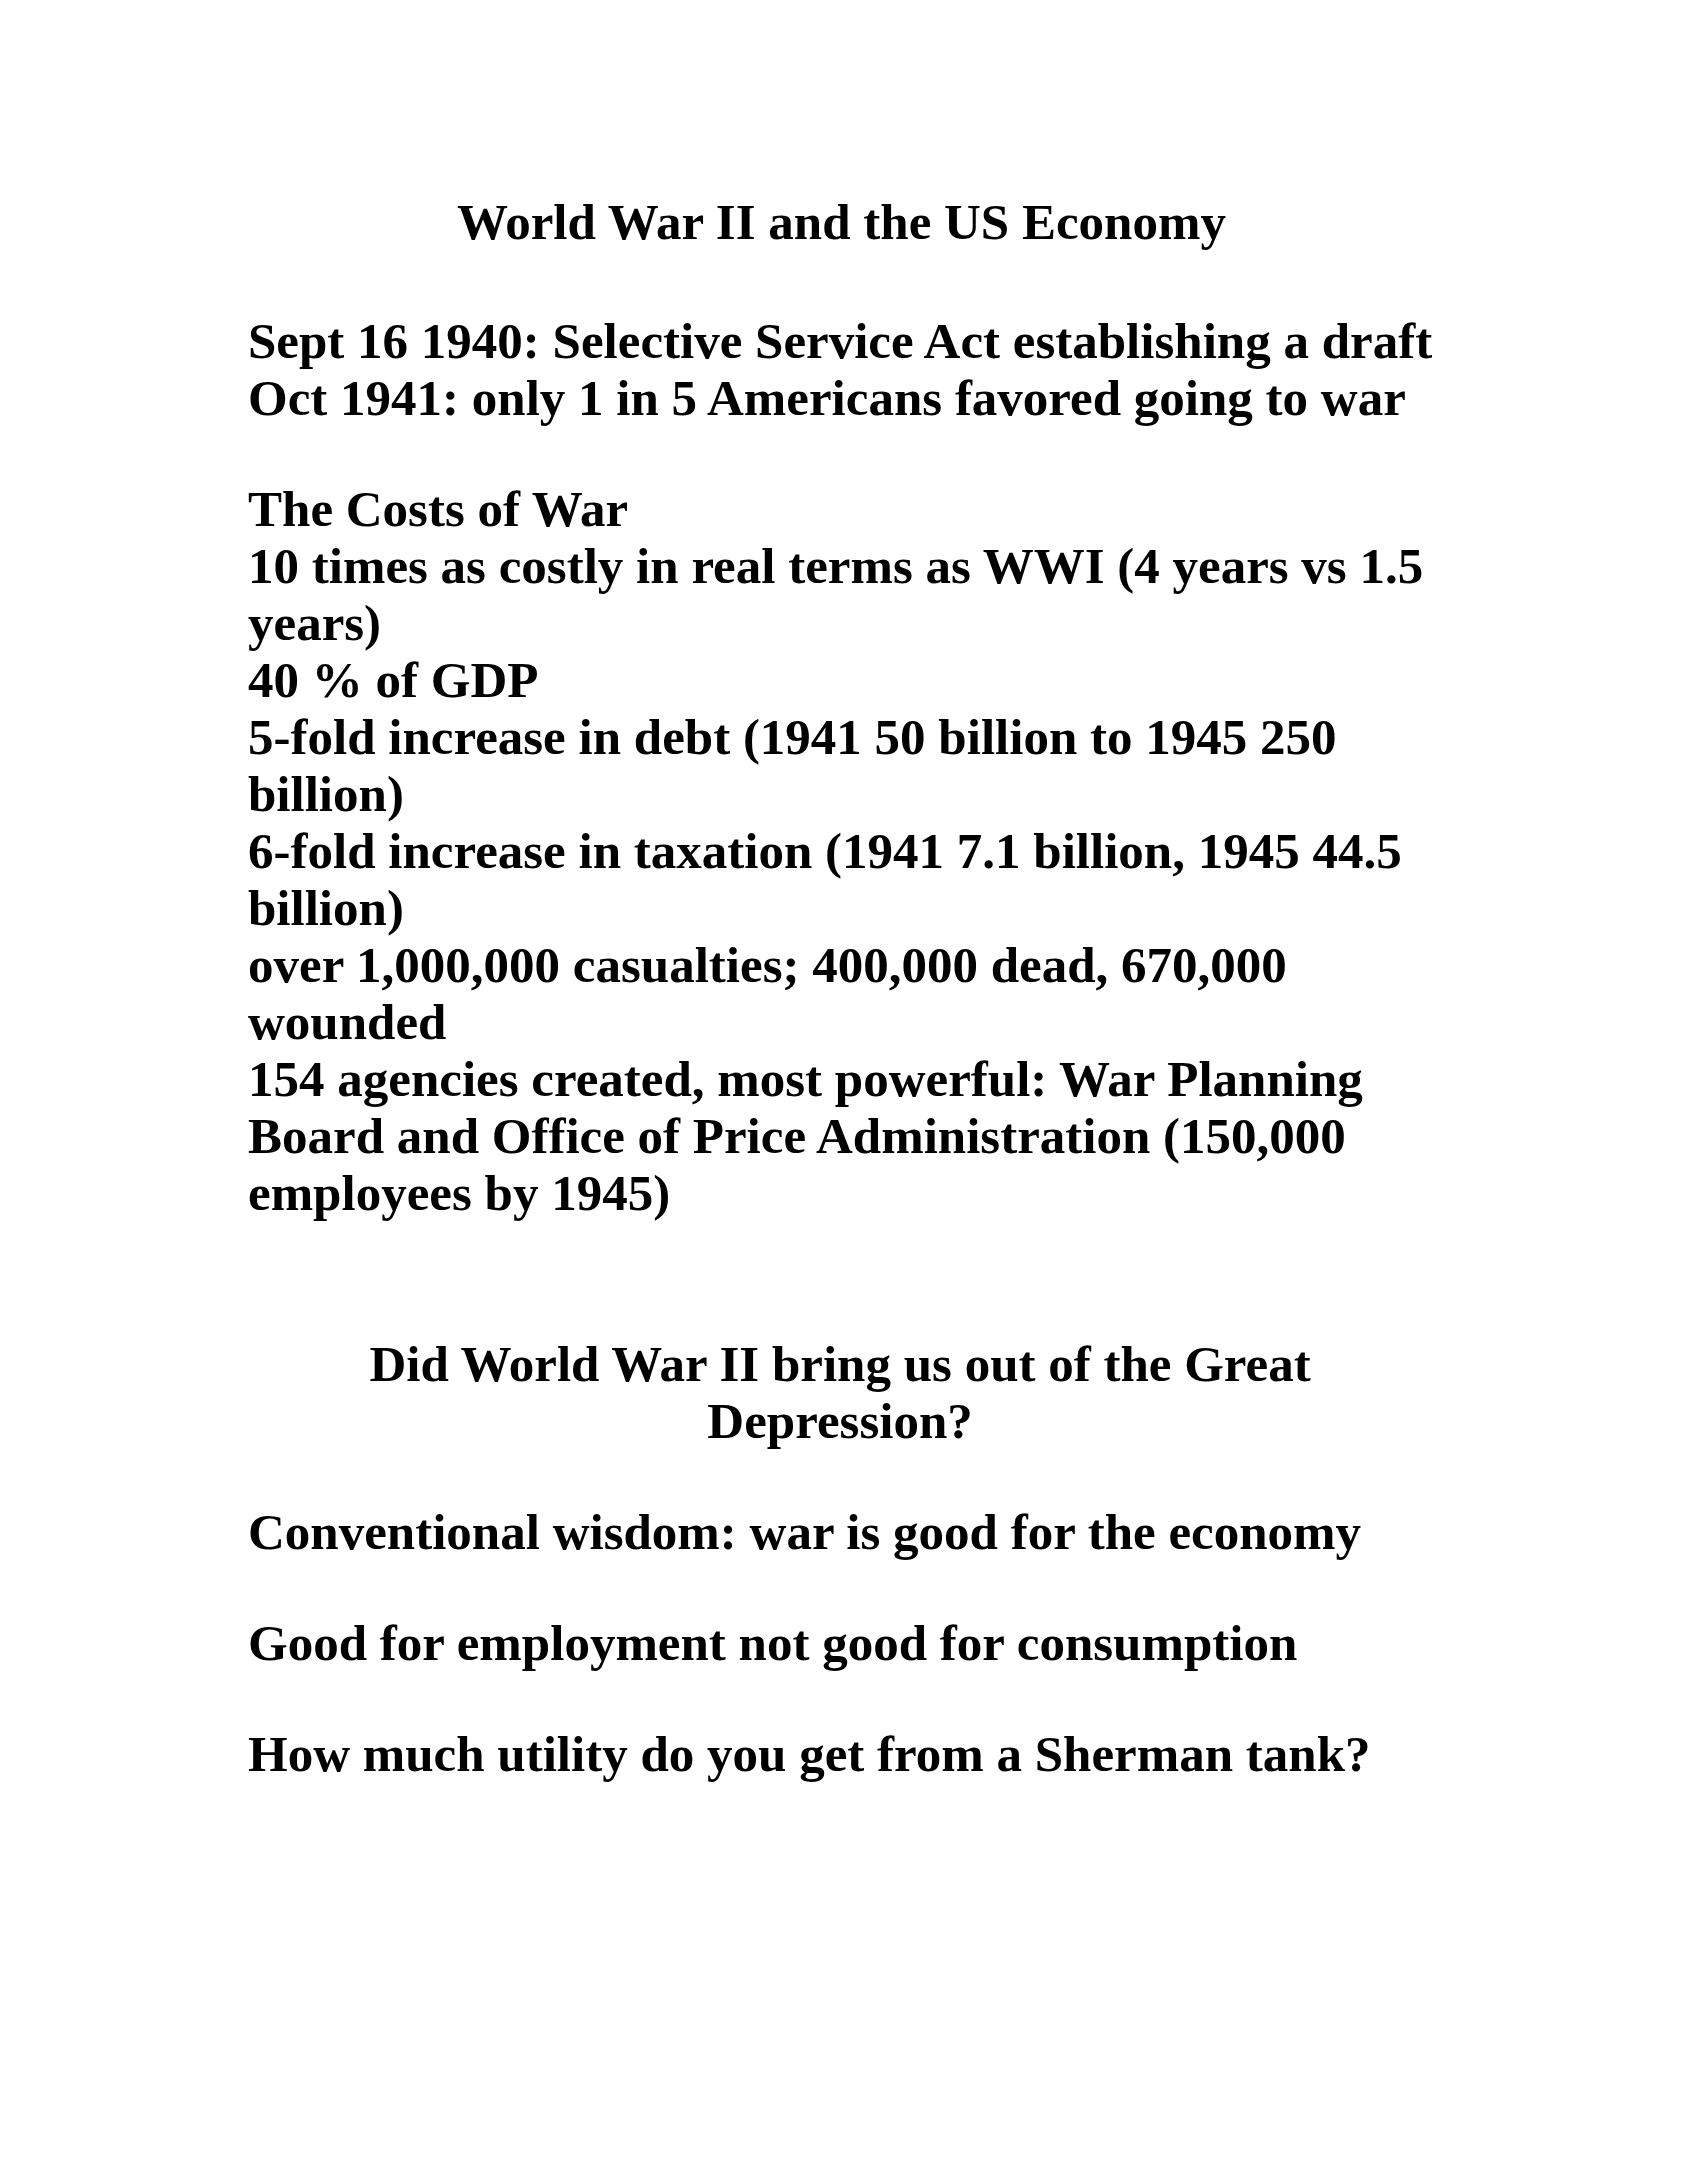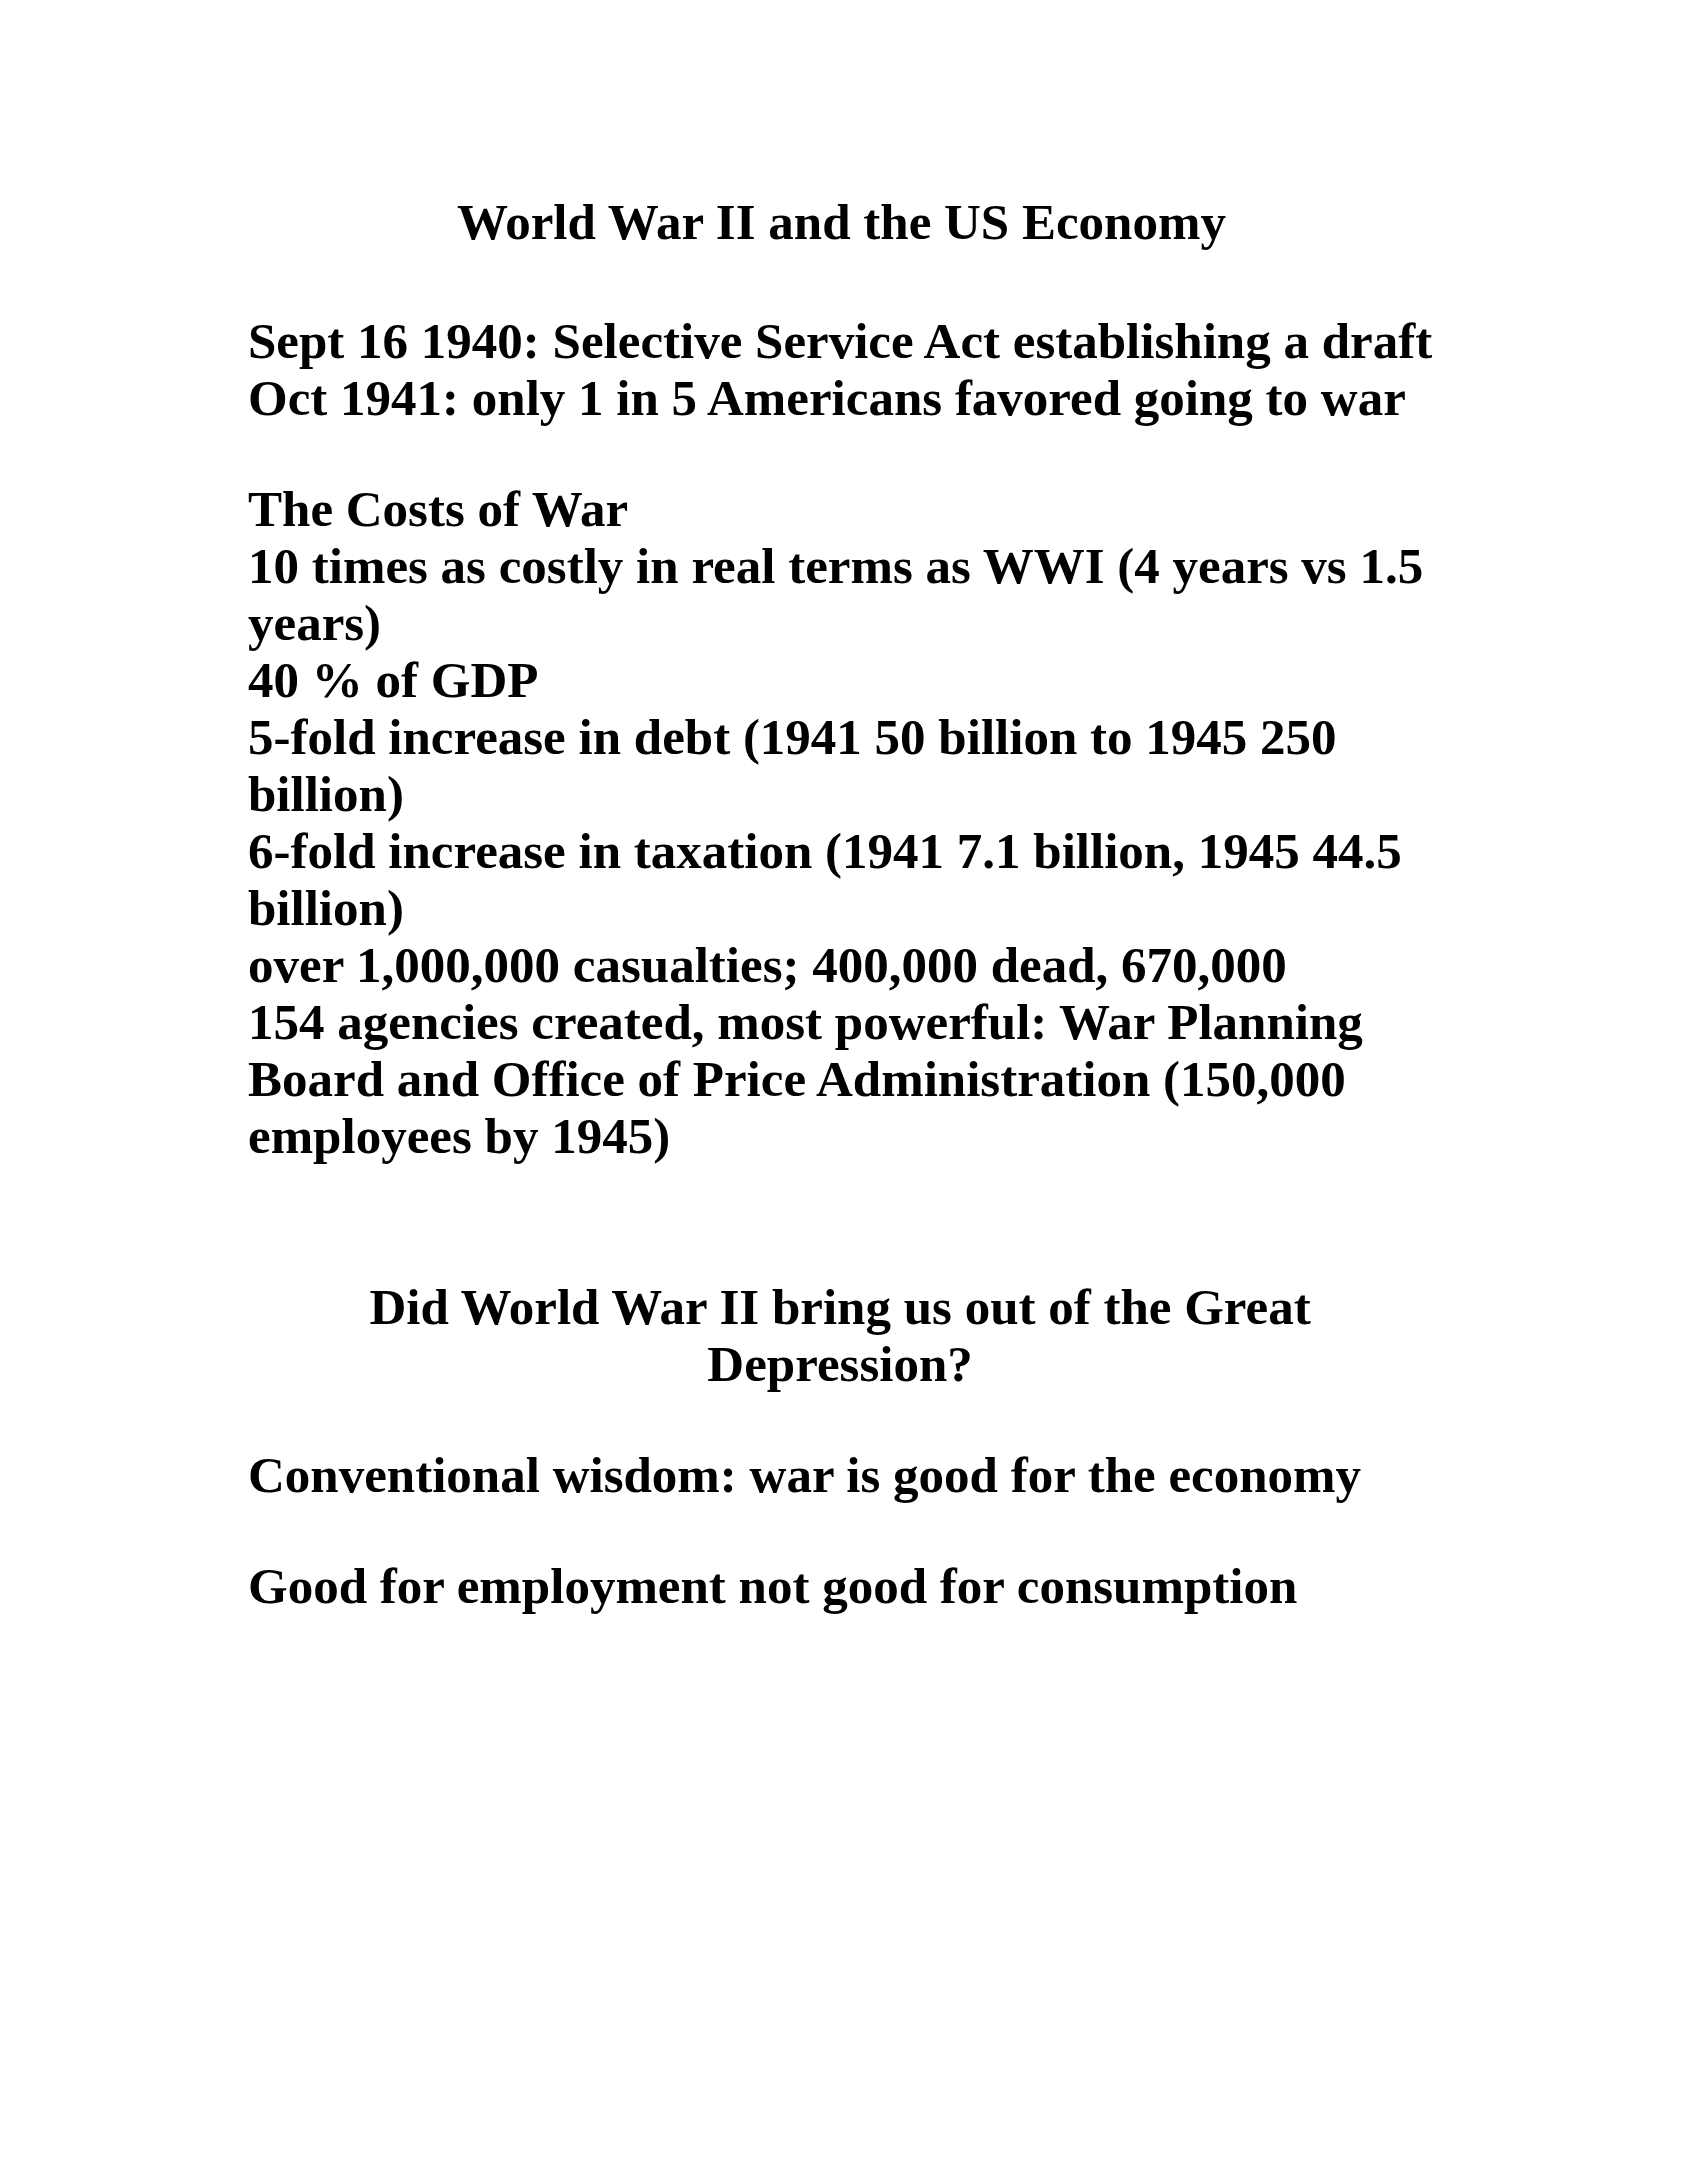--- a/index.html
+++ b/index.html
@@ -63,34 +63,38 @@
     <div class="para">
       <div class="line">The Costs of War</div>
       <div class="line">10 times as costly in real terms as WWI (4 years vs 1.5</div>
       <div class="line">years)</div>
       <div class="line">40 % of GDP</div>
       <div class="line">5-fold increase in debt (1941 50 billion to 1945 250</div>
       <div class="line">billion)</div>
       <div class="line">6-fold increase in taxation (1941 7.1 billion, 1945 44.5</div>
       <div class="line">billion)</div>
       <div class="line">over 1,000,000 casualties; 400,000 dead, 670,000</div>
+      <div class="line">wounded</div>
       <div class="line">154 agencies created, most powerful: War Planning</div>
       <div class="line">Board and Office of Price Administration (150,000</div>
       <div class="line">employees by 1945)</div>
     </div>
 
     <div class="para gap-2">
       <div class="line">Did World War II bring us out of the Great</div>
       <div class="line">Depression?</div>
     </div>
 
     <div class="para">
       <div class="line">Conventional wisdom: war is good for the economy</div>
     </div>
 
     <div class="para">
       <div class="line">Good for employment not good for consumption</div>
     </div>
 
+    <div class="para">
+      <div class="line">How much utility do you get from a Sherman tank?</div>
+    </div>
 
   </div>
 </div>
 
 
 </body></html>

